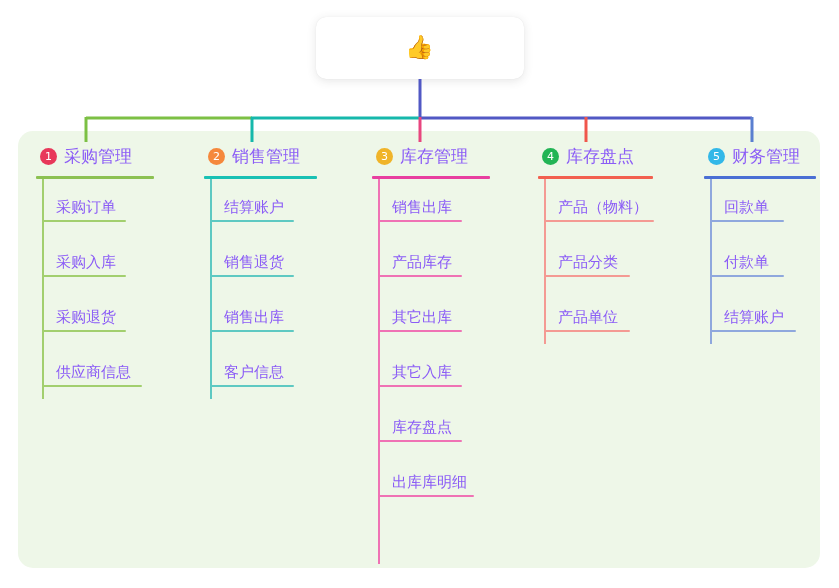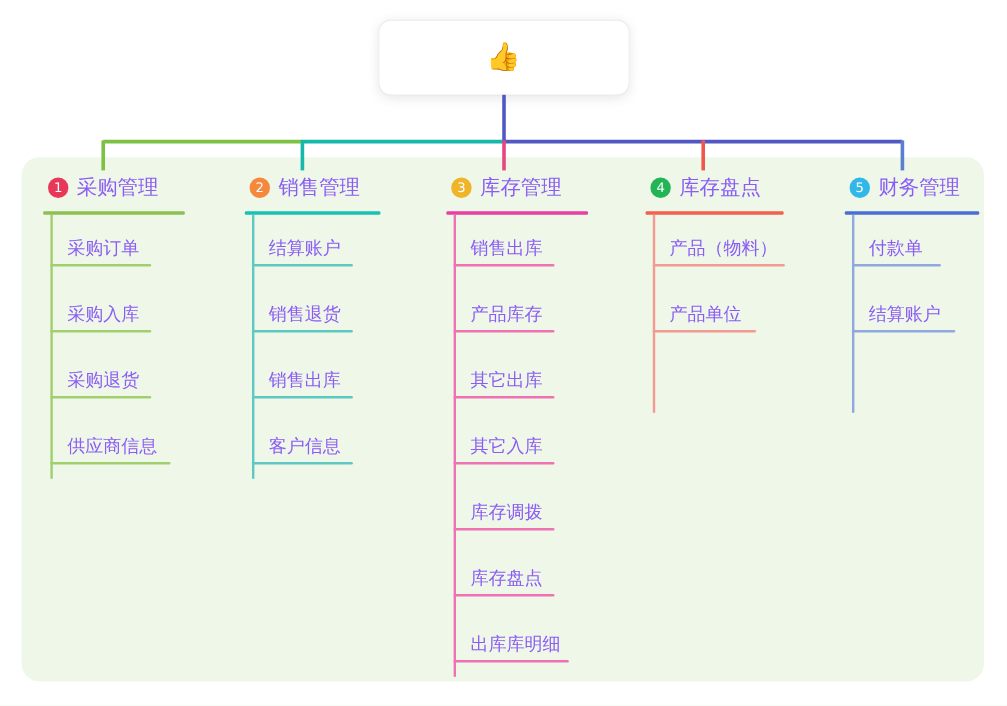--- a/index.html
+++ b/index.html
@@ -160,24 +160,20 @@
           </div>
           <div class="leaf">
             <div class="leaf-label">其它出库</div>
             <div class="leaf-rule" style="width: 84px; background: rgb(239, 114, 180);"></div>
           </div>
           <div class="leaf">
             <div class="leaf-label">其它入库</div>
             <div class="leaf-rule" style="width: 84px; background: rgb(239, 114, 180);"></div>
           </div>
           <div class="leaf">
-            <div class="leaf-label">库存调拨</div>
-            <div class="leaf-rule" style="width: 84px; background: rgb(239, 114, 180);"></div>
-          </div>
-          <div class="leaf">
             <div class="leaf-label">库存盘点</div>
             <div class="leaf-rule" style="width: 84px; background: rgb(239, 114, 180);"></div>
           </div>
           <div class="leaf">
             <div class="leaf-label">出库库明细</div>
             <div class="leaf-rule" style="width: 96px; background: rgb(239, 114, 180);"></div>
           </div>
         </div>
       </div>
       <div class="col" style="left: 524px;">
@@ -186,34 +182,42 @@
           <span class="col-title">库存盘点</span>
         </div>
         <div class="head-rule" style="width: 115px; background: rgb(242, 96, 79);"></div>
         <div class="leafwrap">
           <div class="trunk" style="background: rgb(244, 154, 147); height: 165px;"></div>
           <div class="leaf">
             <div class="leaf-label">产品（物料）</div>
             <div class="leaf-rule" style="width: 110px; background: rgb(244, 154, 147);"></div>
           </div>
           <div class="leaf">
+            <div class="leaf-label">产品分类</div>
+            <div class="leaf-rule" style="width: 86px; background: rgb(244, 154, 147);"></div>
+          </div>
+          <div class="leaf">
             <div class="leaf-label">产品单位</div>
             <div class="leaf-rule" style="width: 86px; background: rgb(244, 154, 147);"></div>
           </div>
         </div>
       </div>
       <div class="col" style="left: 690px;">
         <div class="col-head">
           <span class="badge" style="background: rgb(50, 184, 232);">5</span>
           <span class="col-title">财务管理</span>
         </div>
         <div class="head-rule" style="width: 112px; background: rgb(74, 111, 212);"></div>
         <div class="leafwrap">
           <div class="trunk" style="background: rgb(143, 168, 221); height: 165px;"></div>
           <div class="leaf">
+            <div class="leaf-label">回款单</div>
+            <div class="leaf-rule" style="width: 74px; background: rgb(143, 168, 221);"></div>
+          </div>
+          <div class="leaf">
             <div class="leaf-label">付款单</div>
             <div class="leaf-rule" style="width: 74px; background: rgb(143, 168, 221);"></div>
           </div>
           <div class="leaf">
             <div class="leaf-label">结算账户</div>
             <div class="leaf-rule" style="width: 86px; background: rgb(143, 168, 221);"></div>
           </div>
         </div>
       </div>
     </div>

